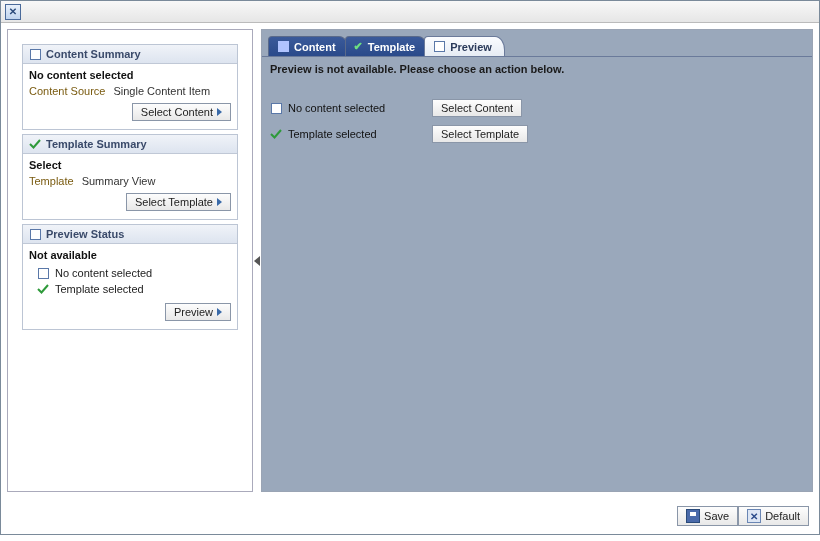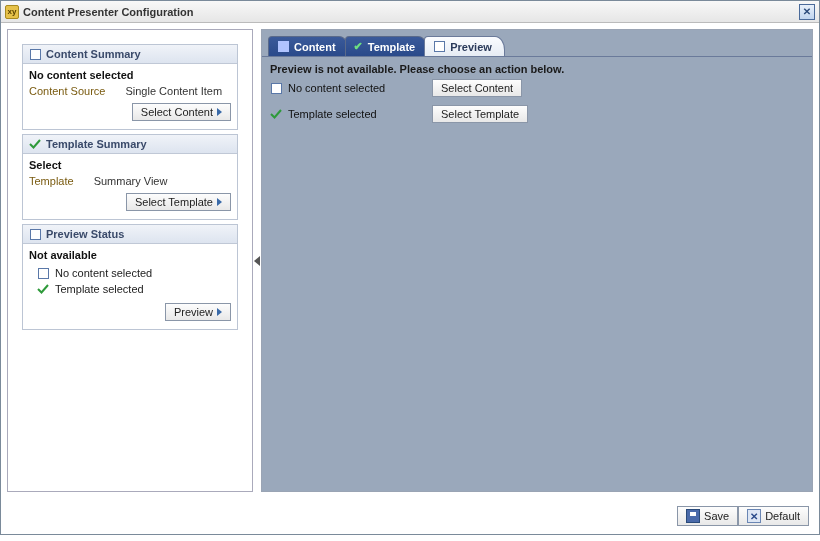--- a/index.html
+++ b/index.html
@@ -74,21 +74,21 @@
   }
   .panel-body {
     padding: 5px 6px 8px 6px;
   }
   .status-line {
     font-weight: bold;
     color: #111;
     margin-bottom: 4px;
   }
   .field-row {
-    display: flex; gap: 20px;
+    display: flex; gap: 8px;
     color: #333;
     margin-bottom: 6px;
   }
   .field-label { color: #7a5b10; }
   .btn-row {
     display: flex; justify-content: flex-end;
   }
   .ui-btn {
     display: inline-flex; align-items: center; gap: 4px;
     padding: 2px 8px;
@@ -184,21 +184,21 @@
   .tab.active .box-icon::before{ border-color:#5a78a8; background:#fff; }
   .right-content {
     flex:1;
     background:#9aa8bb;
     border-top:1px solid #6a7a9a;
     padding:6px 8px;
   }
   .msg {
     font-weight:bold;
     color:#1a1a1a;
-    margin-bottom:4px;
+    margin-bottom:24px;
   }
   .action-row {
     display:flex; align-items:center; gap:12px;
     margin-bottom:8px;
   }
   .action-row .label-part {
     display:flex; align-items:center; gap:6px; width:150px;
     color:#111;
   }
   .footer {
@@ -216,24 +216,20 @@
     width:14px;height:14px;display:inline-flex;align-items:center;justify-content:center;
     color:#2a4a8a;font-weight:bold;background:#dde6f4;border:1px solid #6a86b4;font-size:10px;
   }
 </style>
 </head>
 <body>
 
 <div class="dialog">
 
   <div class="titlebar">
-    <div class="titlebar-left">
-      <span class="title-icon">xy</span>
-      <span>Content Presenter Configuration</span>
-    </div>
     <div class="close-btn">
       <span>✕</span>
     </div>
   </div>
 
   <div class="body-area">
 
     <div class="left-pane">
 
       <div class="panel">

